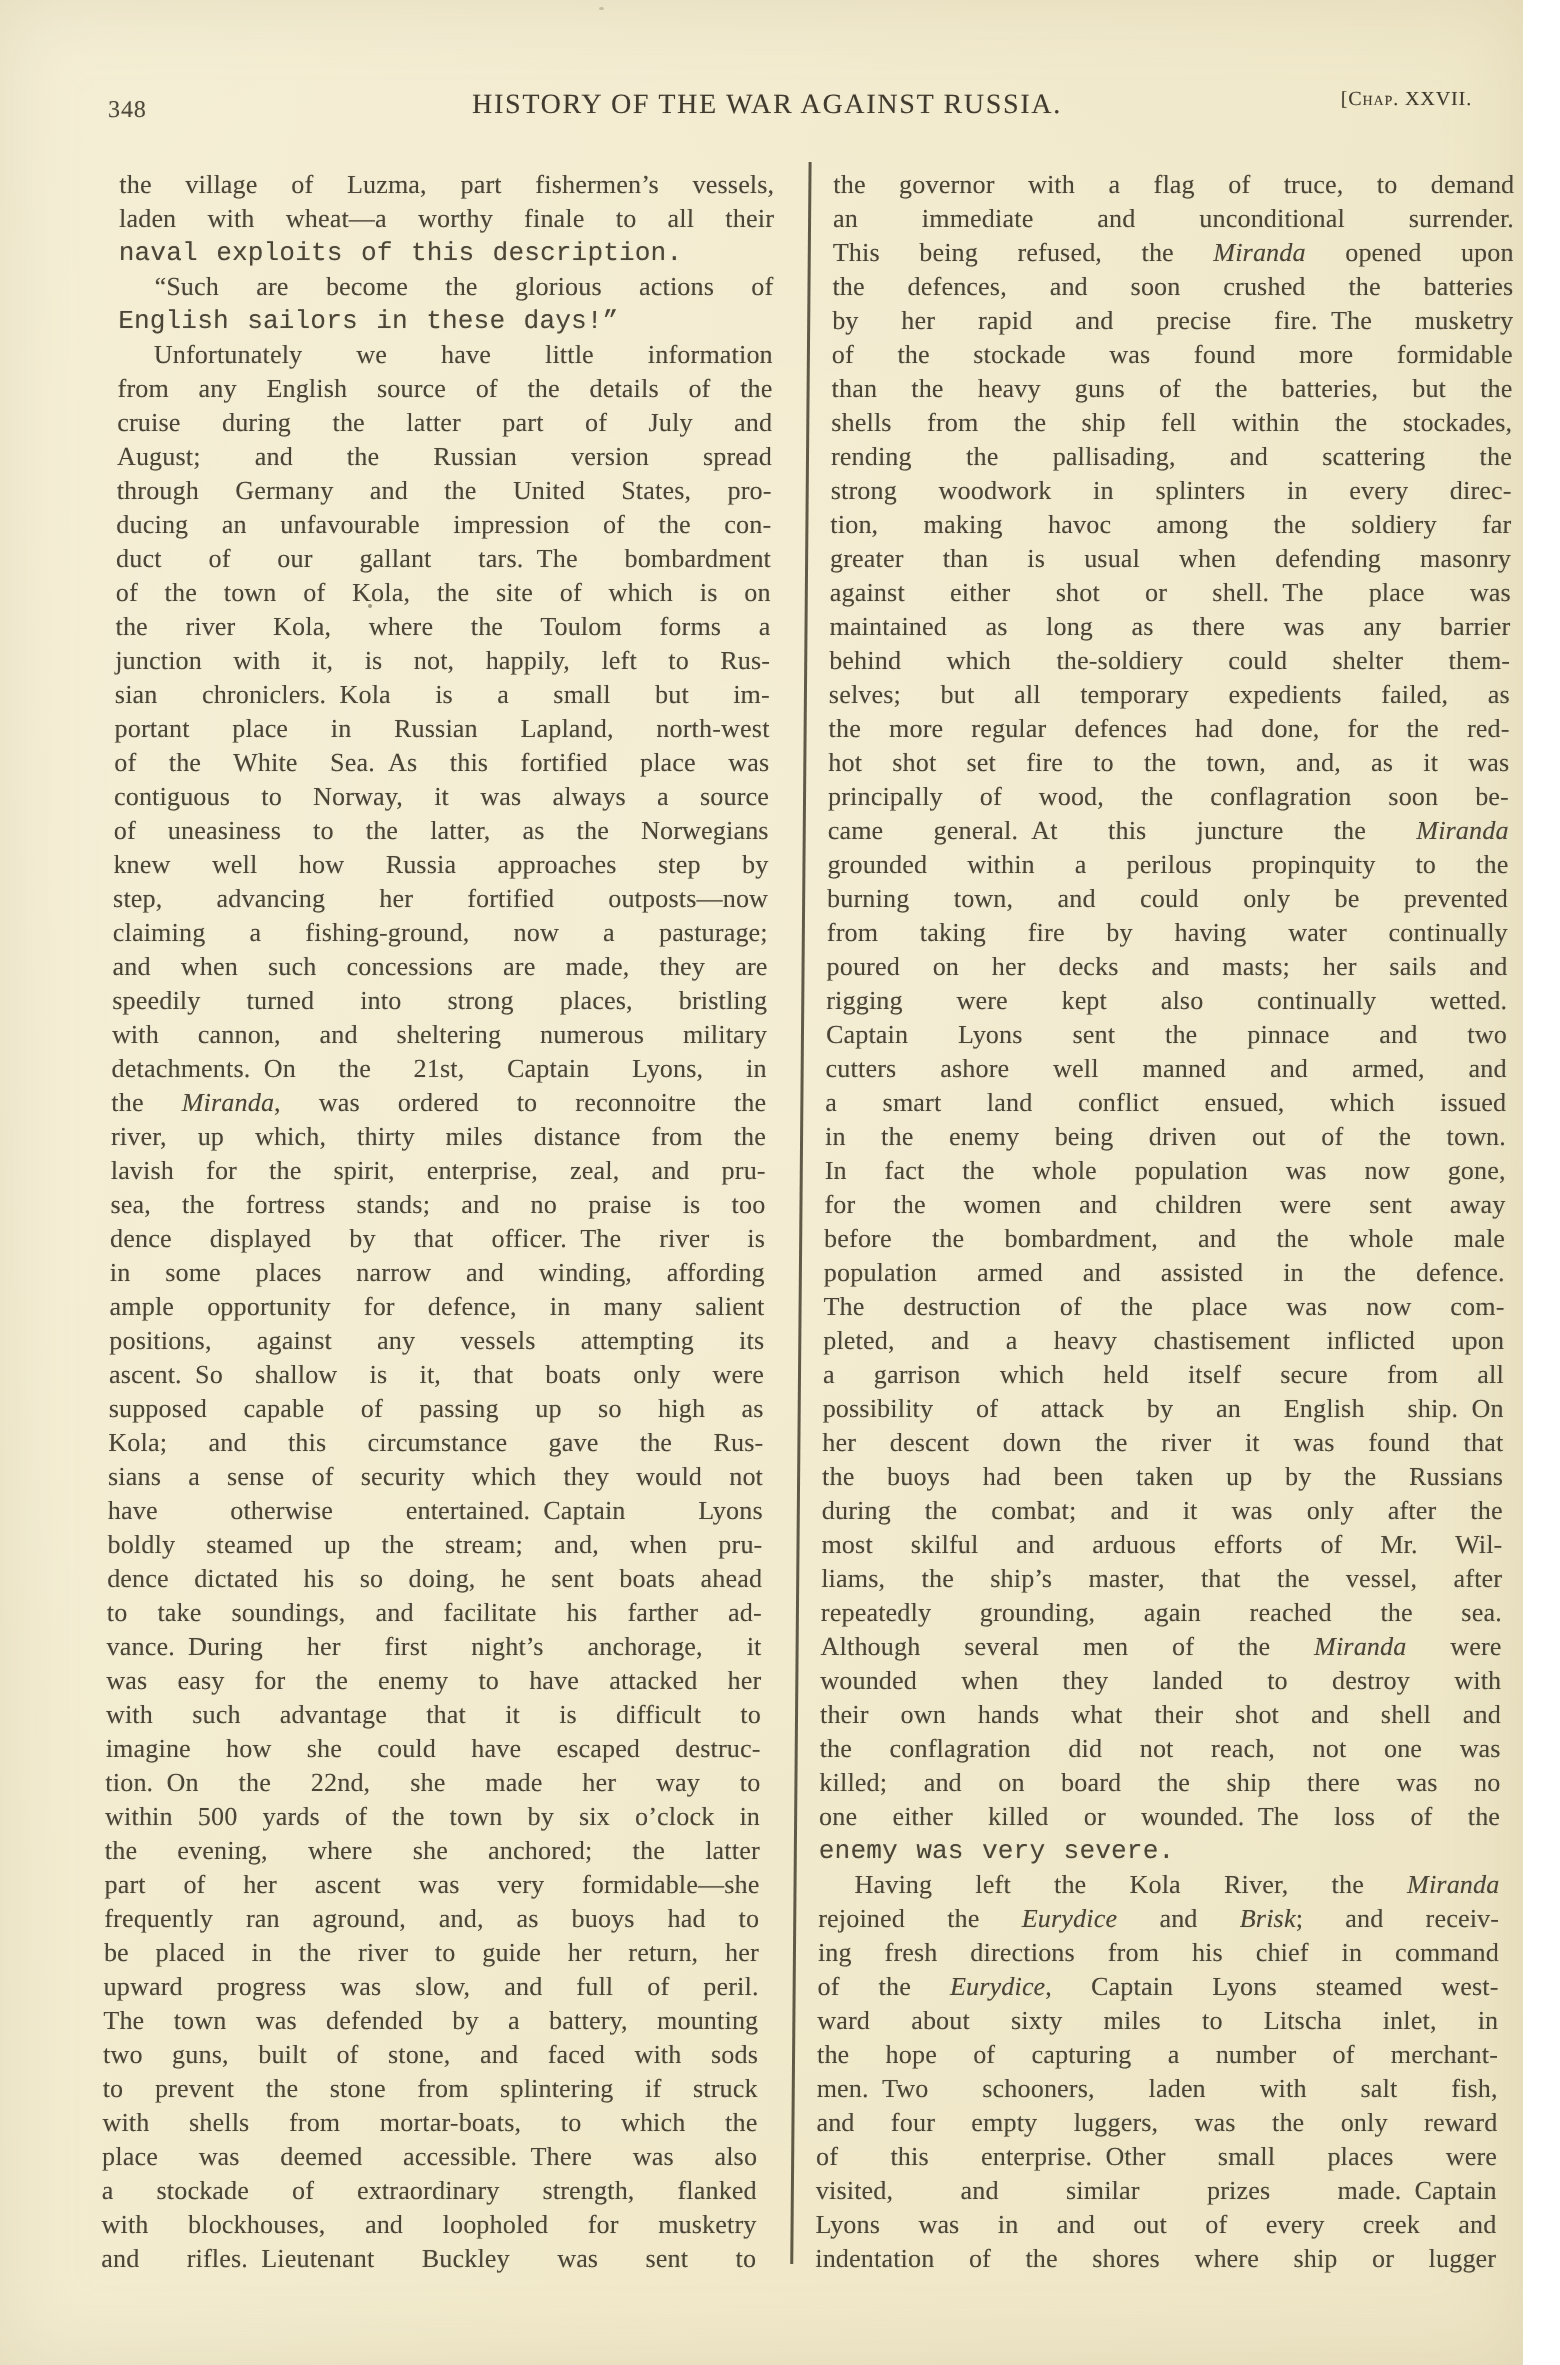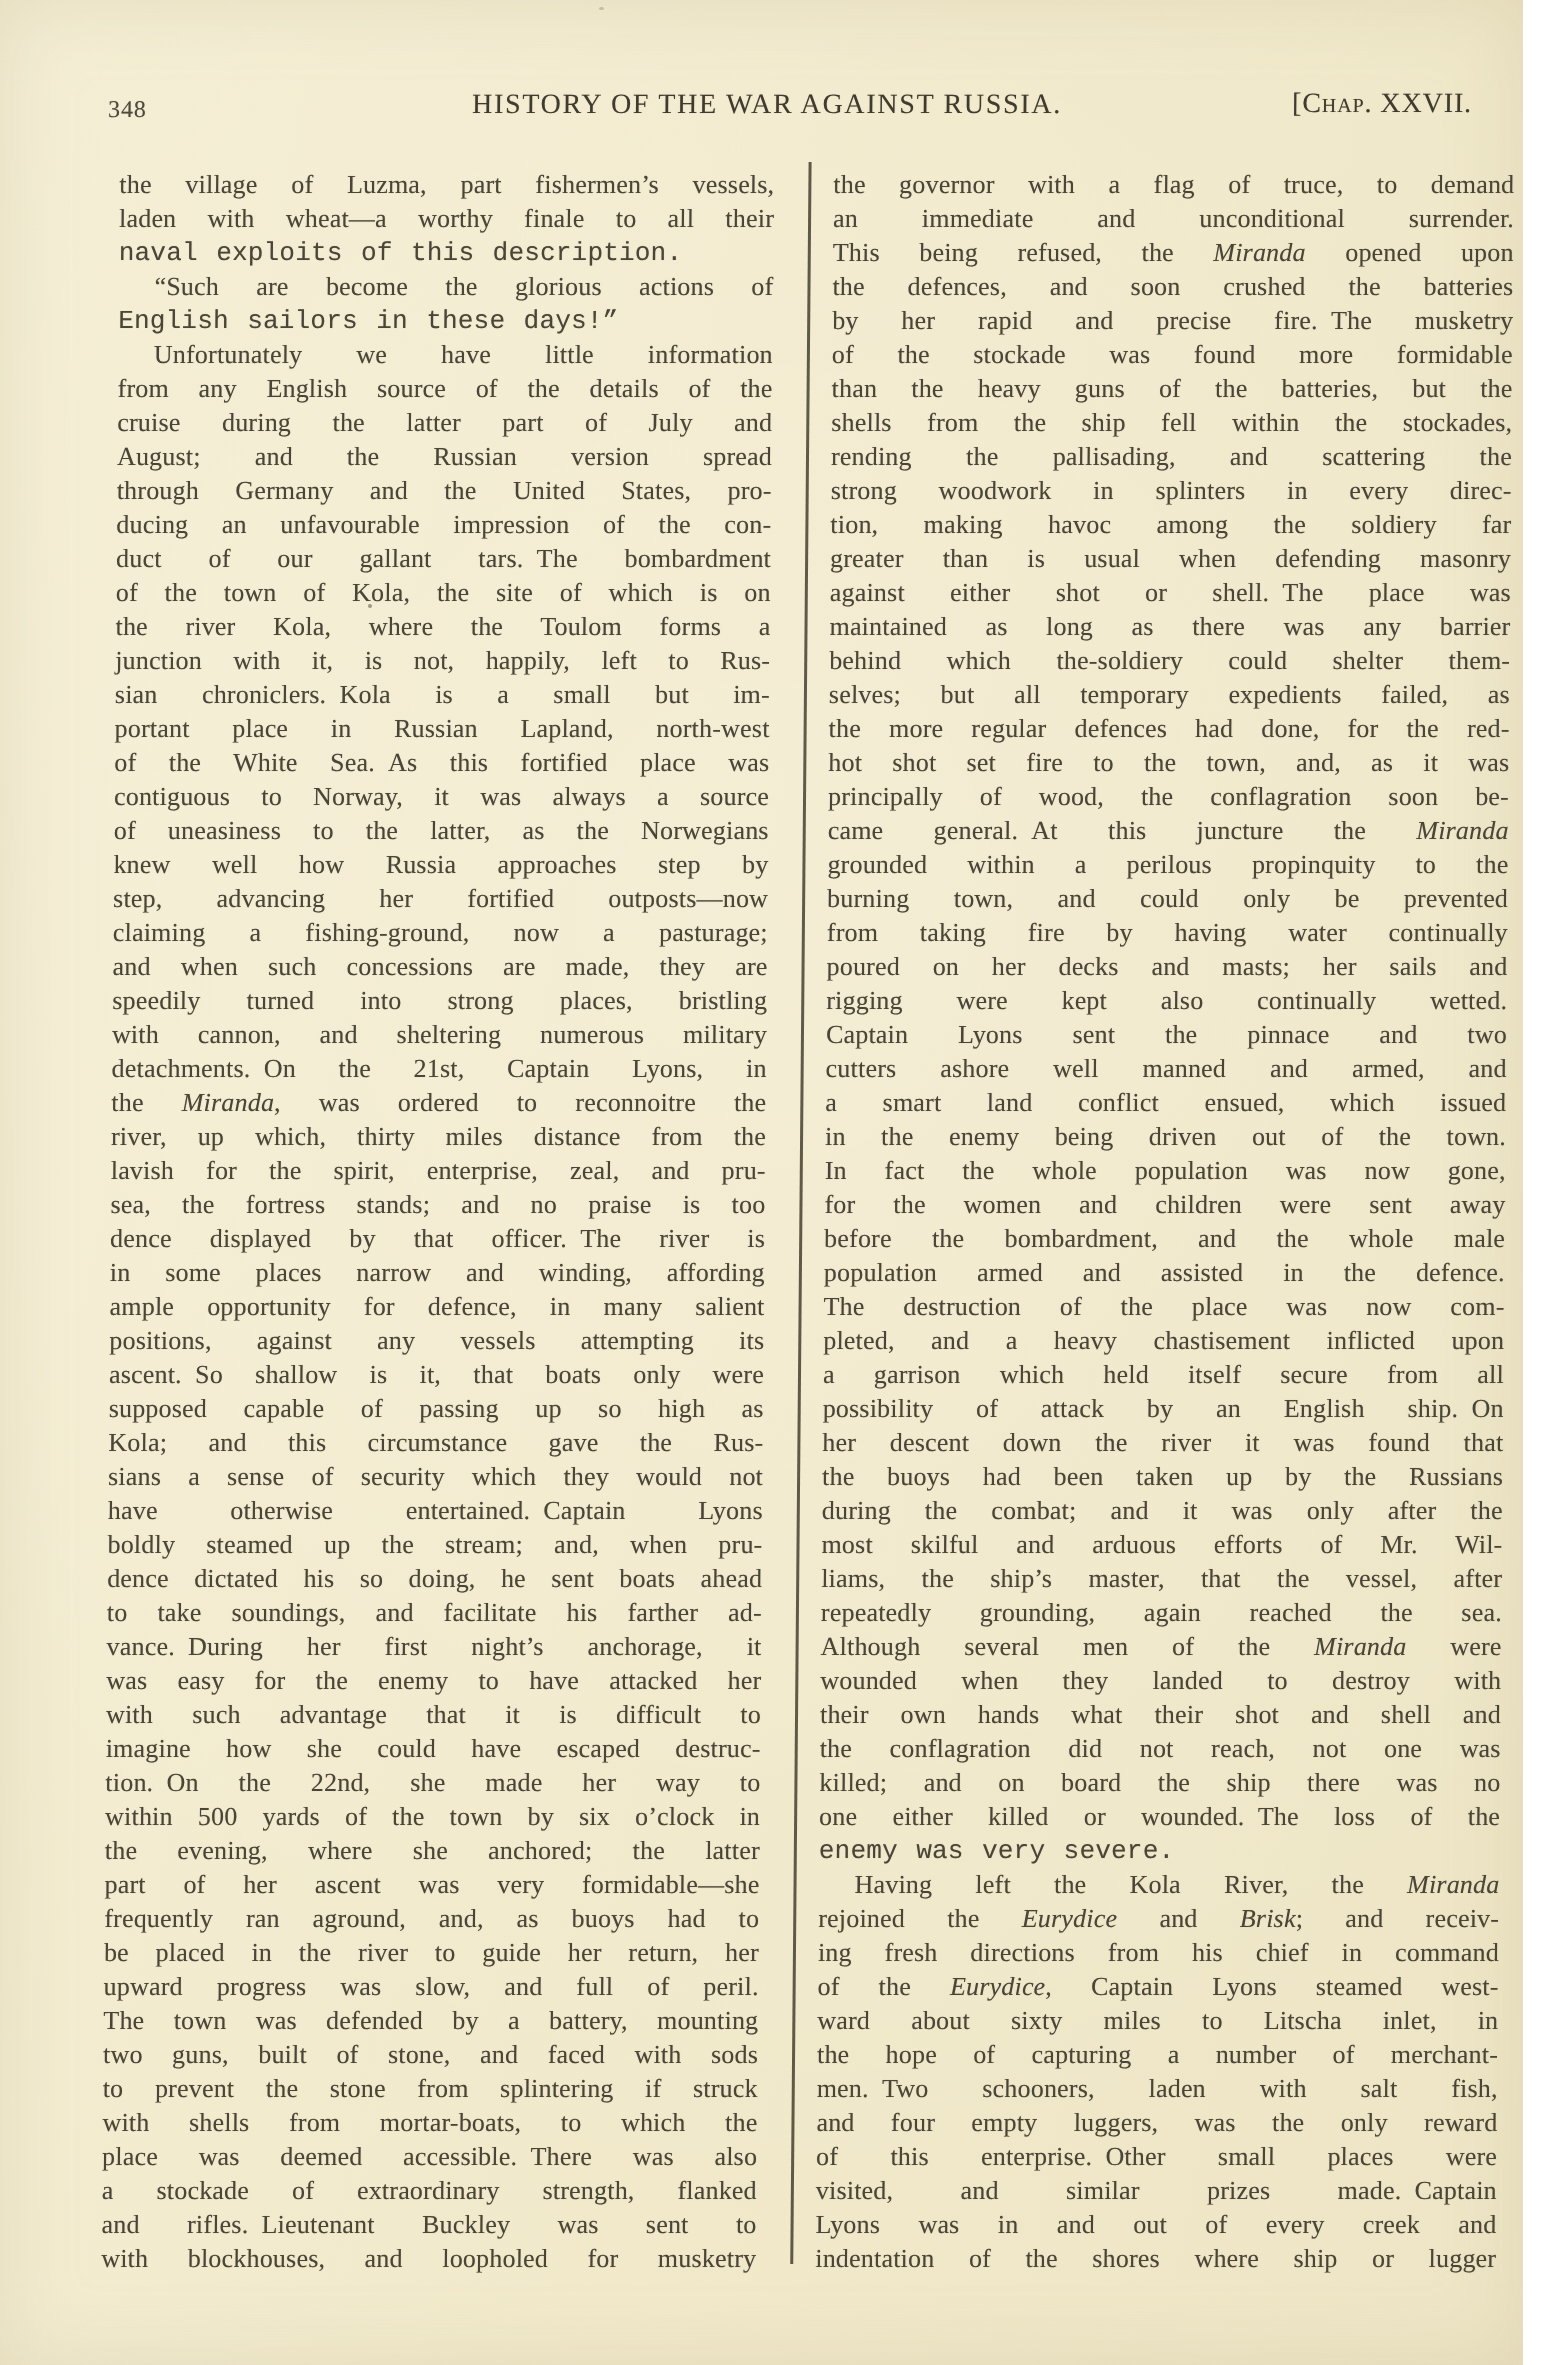--- a/index.html
+++ b/index.html
@@ -50,21 +50,21 @@
     transform: translateX(-50%);
     font-size: 28px;
     letter-spacing: 1.7px;
     white-space: nowrap;
     color: #403b2e;
   }
   .chapter {
     position: absolute;
     right: 50px;
     top: 87px;
-    font-size: 28px;
+    font-size: 20px;
     letter-spacing: 0.9px;
     font-variant: small-caps;
     white-space: nowrap;
     color: #403b2e;
   }
   
   .col {
     position: absolute;
     top: 168px;
     font-size: 26px;
@@ -167,22 +167,22 @@
         <div class="line">part of her ascent was very formidable—she</div>
         <div class="line">frequently ran aground, and, as buoys had to</div>
         <div class="line">be placed in the river to guide her return, her</div>
         <div class="line">upward progress was slow, and full of peril.</div>
         <div class="line">The town was defended by a battery, mounting</div>
         <div class="line">two guns, built of stone, and faced with sods</div>
         <div class="line">to prevent the stone from splintering if struck</div>
         <div class="line">with shells from mortar-boats, to which the</div>
         <div class="line">place was deemed accessible. There was also</div>
         <div class="line">a stockade of extraordinary strength, flanked</div>
+        <div class="line">with blockhouses, and loopholed for musketry</div>
         <div class="line">and rifles. Lieutenant Buckley was sent to</div>
-        <div class="line">with blockhouses, and loopholed for musketry</div>
       </div>
 
     <div class="col col-right ink">
         <div class="line">the governor with a flag of truce, to demand</div>
         <div class="line">an immediate and unconditional surrender.</div>
         <div class="line">This being refused, the <i>Miranda</i> opened upon</div>
         <div class="line">the defences, and soon crushed the batteries</div>
         <div class="line">by her rapid and precise fire. The musketry</div>
         <div class="line">of the stockade was found more formidable</div>
         <div class="line">than the heavy guns of the batteries, but the</div>

